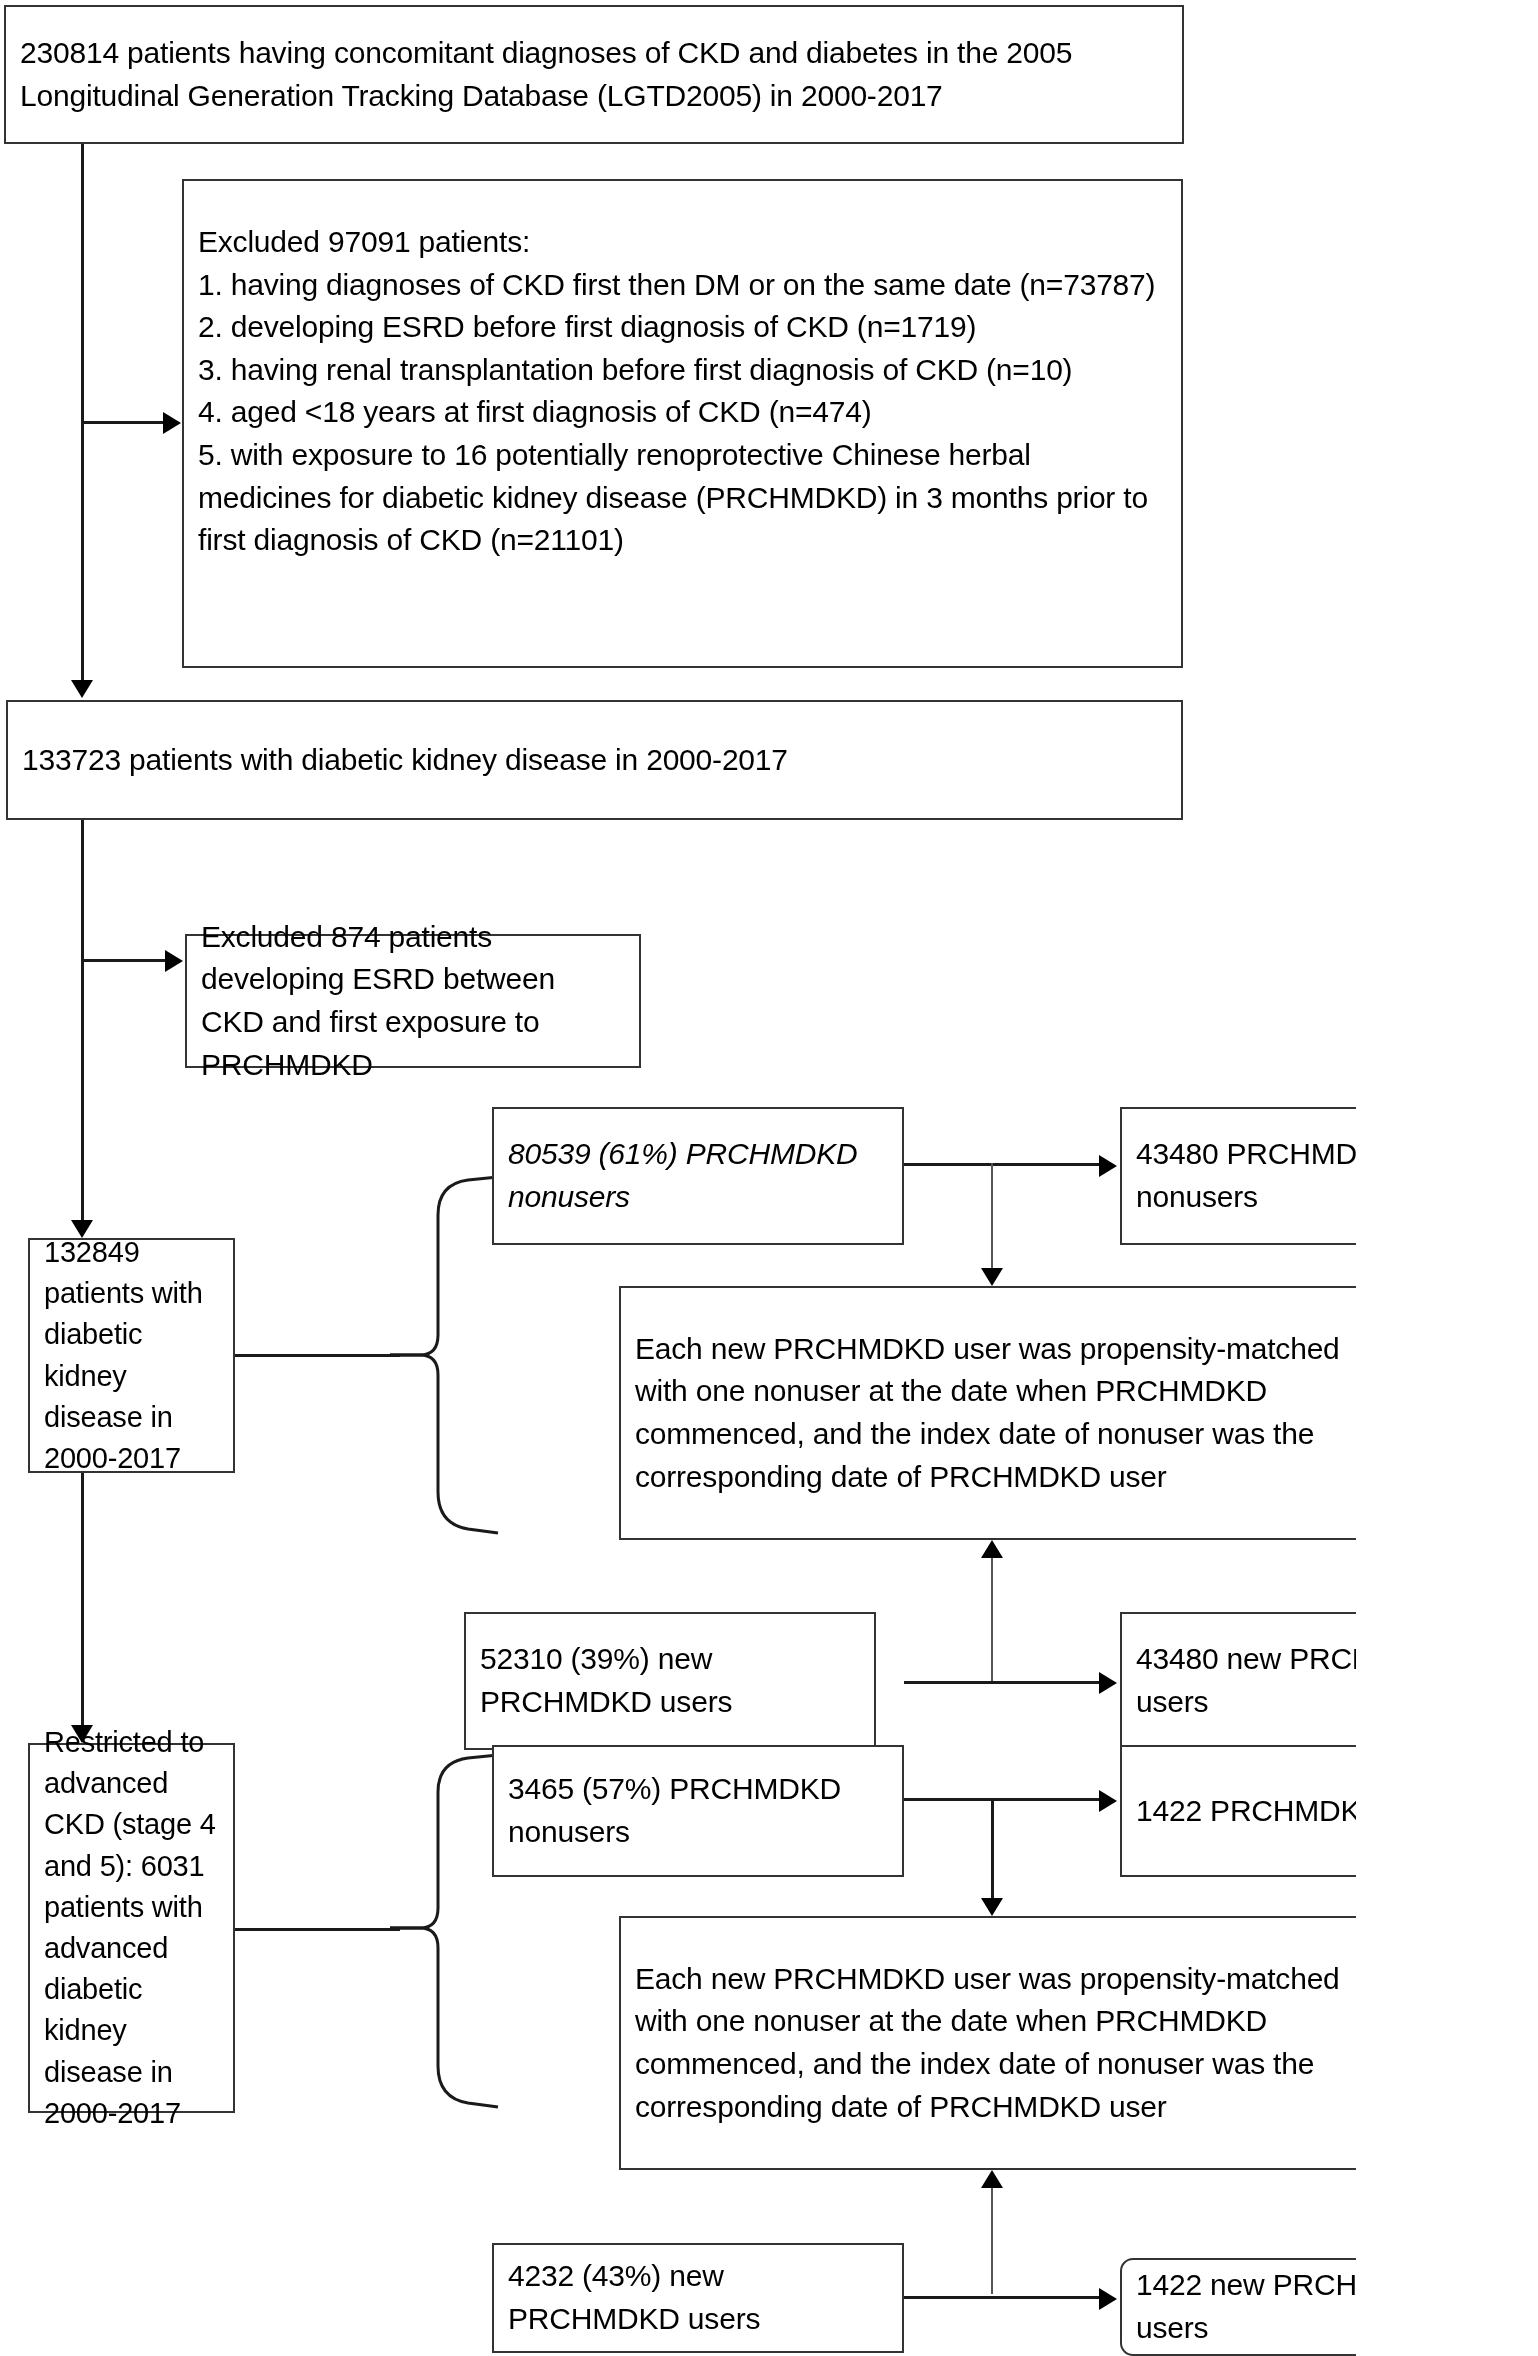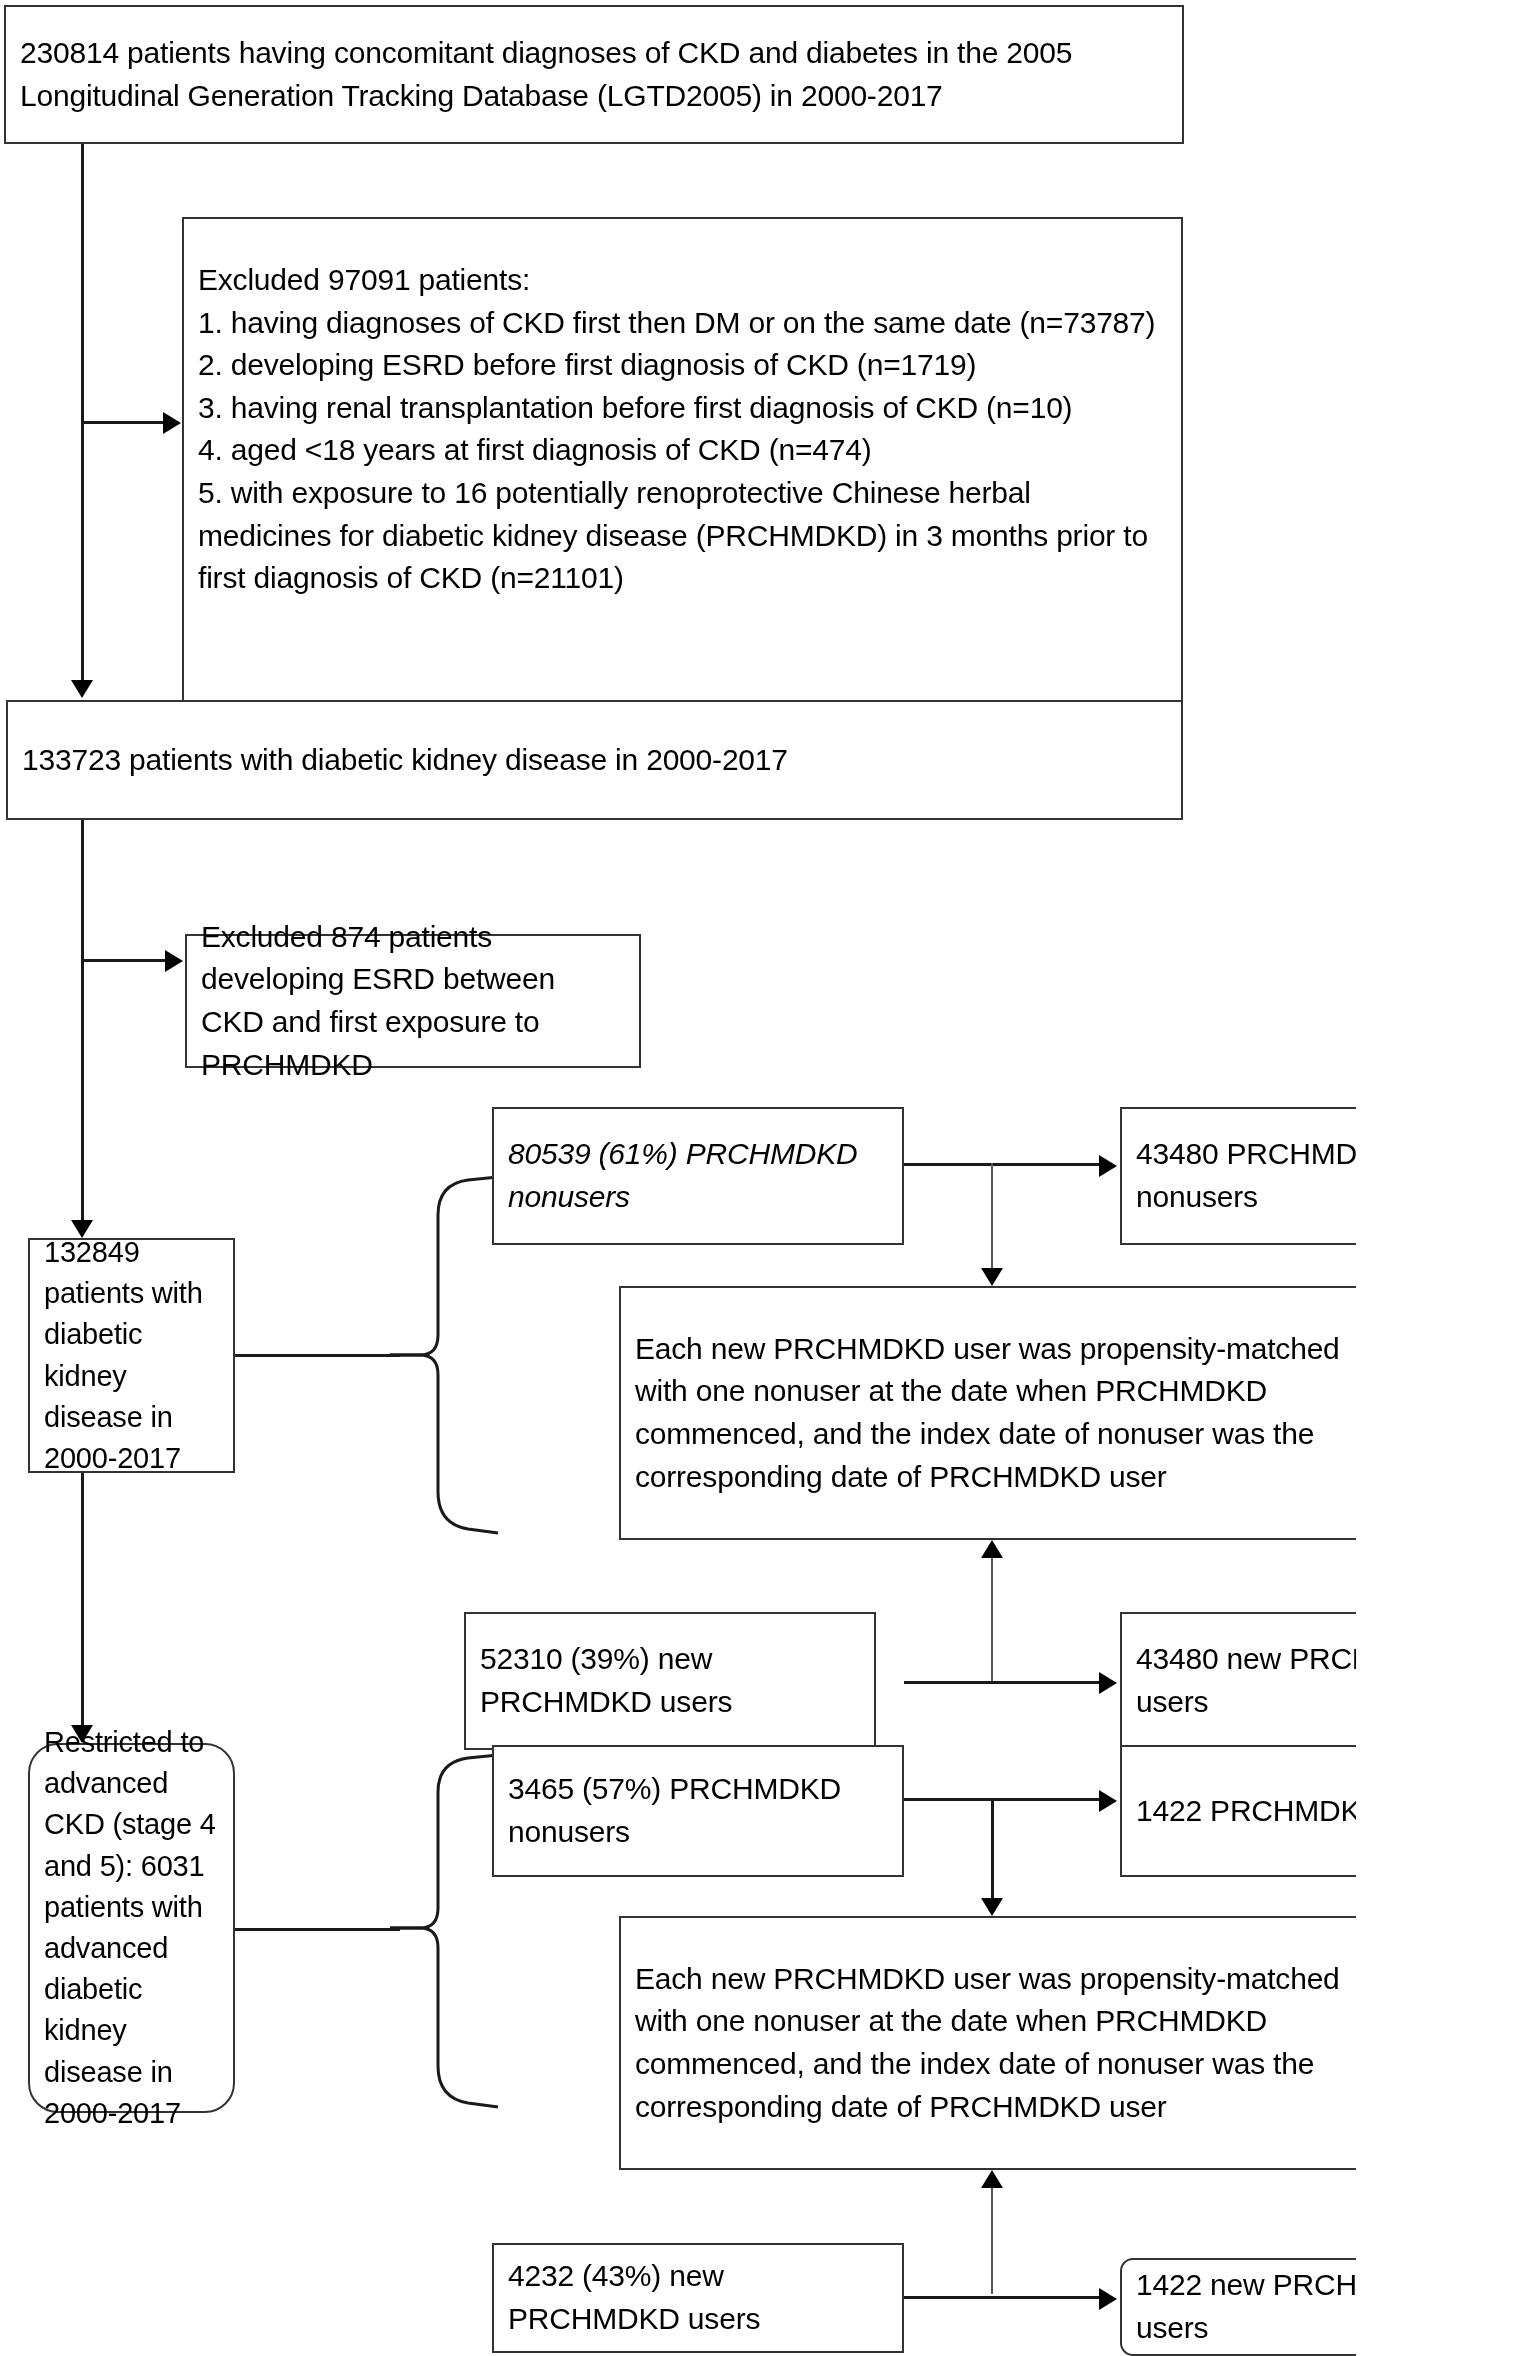--- a/index.html
+++ b/index.html
@@ -75,21 +75,21 @@
   <div class="box" style="left:4px; top:5px; width:1180px; height:139px;">
     <span>230814 patients having concomitant diagnoses of CKD and diabetes in the 2005 Longitudinal Generation Tracking Database (LGTD2005) in 2000-2017</span>
   </div>
 
   <div class="ln v" style="left:81px; top:144px; height:536px;"></div>
   <div class="arrow down" style="left:71px; top:680px;"></div>
 
   <div class="ln h" style="left:81px; top:421px; width:84px;"></div>
   <div class="arrow right" style="left:163px; top:412px;"></div>
 
-  <div class="box top-align" style="left:182px; top:179px; width:1001px; height:489px; padding-top:40px;margin-top:38px;">
+  <div class="box top-align" style="left:182px; top:179px; width:1001px; height:489px; padding-top:40px;">
     <span>Excluded 97091 patients:
 1. having diagnoses of CKD first then DM or on the same date (n=73787)
 2. developing ESRD before first diagnosis of CKD (n=1719)
 3. having renal transplantation before first diagnosis of CKD (n=10)
 4. aged &lt;18 years at first diagnosis of CKD (n=474)
 5. with exposure to 16 potentially renoprotective Chinese herbal medicines for diabetic kidney disease (PRCHMDKD) in 3 months prior to first diagnosis of CKD (n=21101)</span>
   </div>
 
   <div class="box" style="left:6px; top:700px; width:1177px; height:120px;">
     <span>133723 patients with diabetic kidney disease in 2000-2017</span>
@@ -145,21 +145,21 @@
     <span>52310 (39%) new PRCHMDKD users</span>
   </div>
 
   <div class="ln h" style="left:904px; top:1681px; width:197px;"></div>
   <div class="arrow right" style="left:1099px; top:1672px;"></div>
 
   <div class="box" style="left:1120px; top:1612px; width:408px; height:138px;">
     <span>43480 new PRCHMDKD users</span>
   </div>
 
-  <div class="box" style="left:28px; top:1743px; width:207px; height:370px; font-size:29px;border-radius:30px;">
+  <div class="box" style="left:28px; top:1743px; width:207px; height:370px; font-size:29px;">
     <span>Restricted to advanced CKD (stage 4 and 5): 6031 patients with advanced diabetic kidney disease in 2000-2017</span>
   </div>
 
   <div class="ln h" style="left:235px; top:1928px; width:165px;"></div>
   <div class="brace" style="left:390px; top:1740px; width:110px; height:382px;">
     <svg width="110" height="382" viewBox="0 0 110 382">
       <path d="M0 188 L30 188 Q48 188 48 168 L48 52 Q48 22 78 18 L108 15" fill="none" stroke="#1a1a1a" stroke-width="3"></path>
       <path d="M0 188 L30 188 Q48 188 48 208 L48 326 Q48 358 78 363 L108 367" fill="none" stroke="#1a1a1a" stroke-width="3"></path>
     </svg>
   </div>

